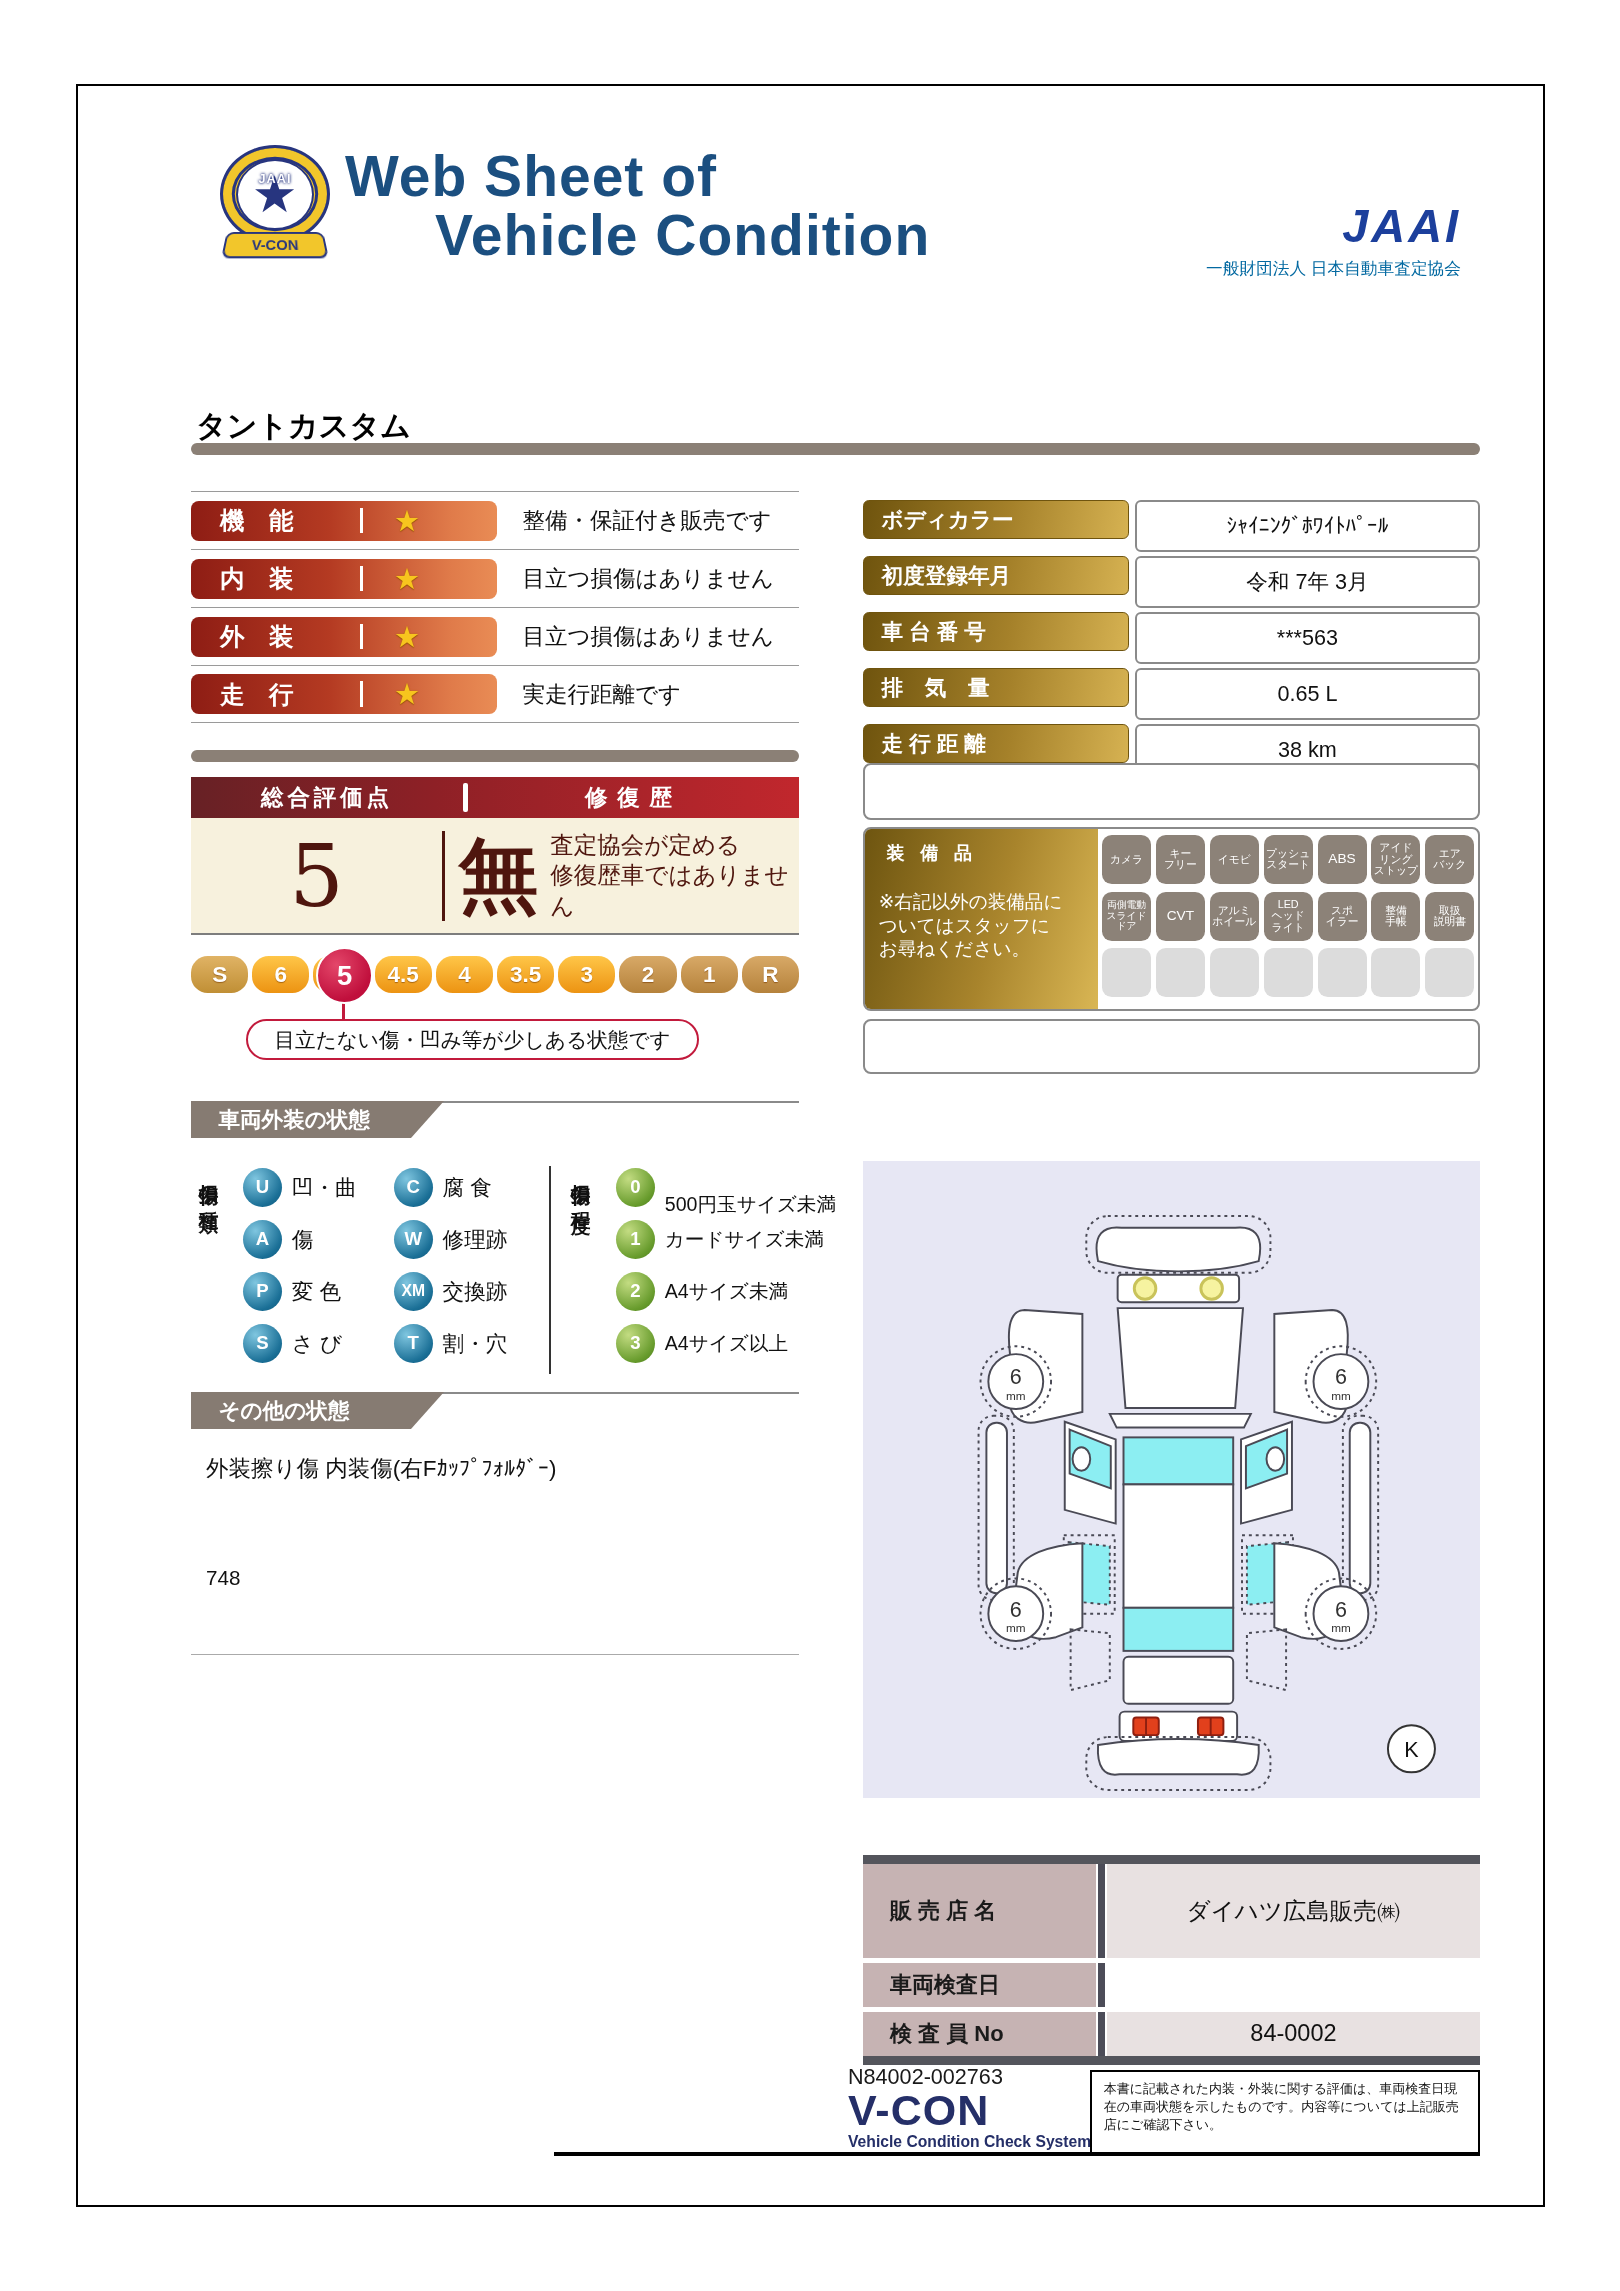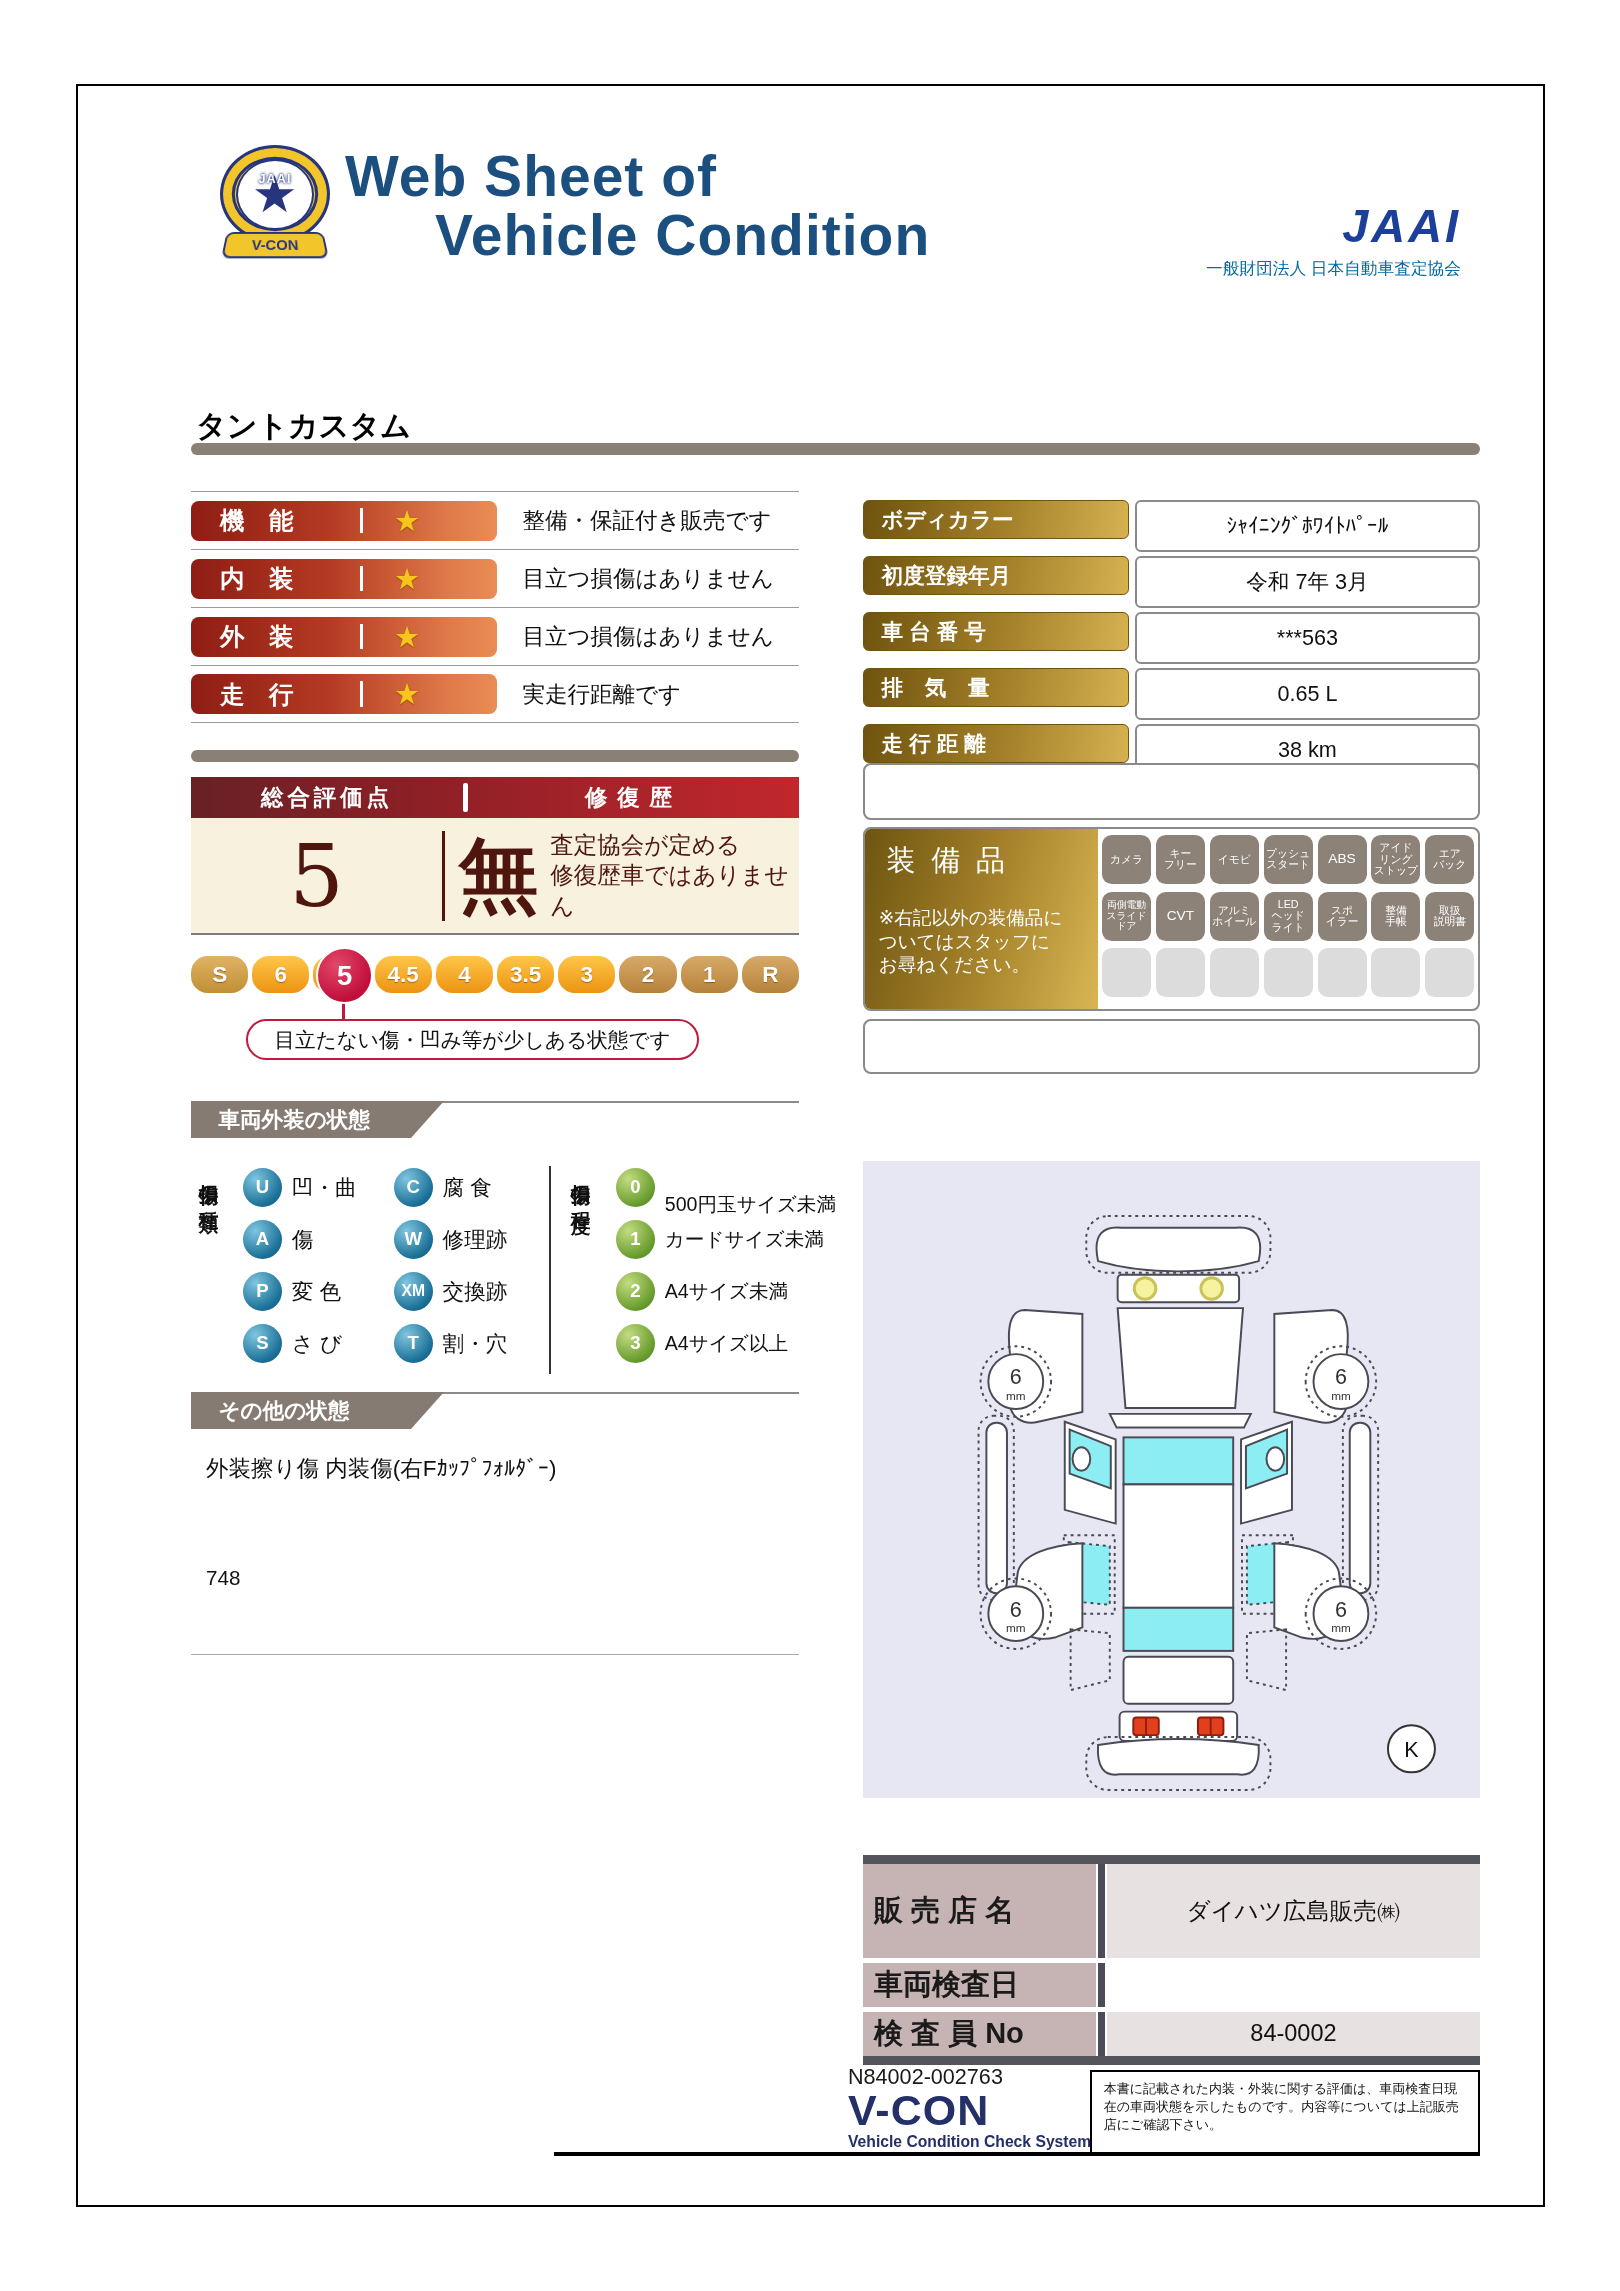--- a/index.html
+++ b/index.html
@@ -102,39 +102,39 @@
     display:flex; align-items:center; justify-content:center; font-size:21.6px; color:#111; }
   .emptybox { border:2px solid #8a8a8a; border-radius:7.8px; background:#fff; }
   .ebox1 { left:863px; top:763px; width:617px; height:57px; }
   .ebox2 { left:863px; top:1019px; width:617px; height:55px; }
 
   
   .equip { left:863px; top:827px; width:617px; height:184px; border:2px solid #8a8a8a; border-radius:7.8px;
     background:#fff; overflow:hidden; }
   .equip-gold { position:absolute; left:0; top:0; width:233px; height:100%;
     background:linear-gradient(105deg,#6e5510,#a8842c 55%,#d9b654); color:#fff; }
-  .equip-title { padding:11.8px 0 0 21.6px; font-size:29px; font-weight:normal; letter-spacing:15.7px; }
+  .equip-title { padding:11.8px 0 0 21.6px; font-size:18px; font-weight:bold; letter-spacing:15.7px; }
   .equip-note { padding:25.5px 0 0 13.7px; font-size:18.6px; line-height:1.25; white-space:pre-line; }
   .equip-grid { position:absolute; left:237px; top:5.9px; width:376px; }
   .erow { display:flex; gap:4.9px; margin-bottom:7.8px; }
   .ebadge { width:49px; height:49px; border-radius:9.8px; background:#8c8278; color:#fff;
     display:flex; align-items:center; justify-content:center; text-align:center;
     font-size:10.8px; line-height:1.08; white-space:pre-line; }
   .ebadge.blank { background:#dcdcdc; }
 
   
   .panel { left:863px; top:1161px; width:617px; height:637px; background:#e7e7f4; }
 
   
   .dtop { left:863px; top:1855px; width:617px; height:8.8px; background:#54555c; }
   .dbot { left:863px; top:2056px; width:617px; height:8.8px; background:#54555c; }
   .dbody { left:863px; top:1864px; width:617px; }
   .drow { display:flex; margin-bottom:4.9px; }
-  .dlabel { width:233px; background:#c6b3b3; color:#1a1a1a; font-size:29px; font-weight:bold;
-    display:flex; align-items:center; padding-left:11px; white-space:nowrap; }
+  .dlabel { width:233px; background:#c6b3b3; color:#1a1a1a; font-size:22px; font-weight:bold;
+    display:flex; align-items:center; padding-left:27px; white-space:nowrap; }
   .ddiv { width:6.9px; background:#4c4c58; margin:0 2px; }
   .dvalue { flex:1; background:#e8e1e1; display:flex; align-items:center; justify-content:center;
     font-size:23.5px; color:#111; }
   .dr1 { height:94px; } .dr2 { height:44px; } .dr3 { height:44px; }
 
   
   .serial { left:848px; top:2064px; font-size:21.6px; color:#1a1a1a; }
   .vcon-big { left:848px; top:2086px; font-size:43px; font-weight:900; color:#252f68; letter-spacing:1px; }
   .vcon-sub { left:848px; top:2133px; font-size:15.7px; font-weight:bold; color:#252f68; }
   .disclaimer { left:1090px; top:2070px; width:390px; height:84px; border:2px solid #000; background:#fff;

